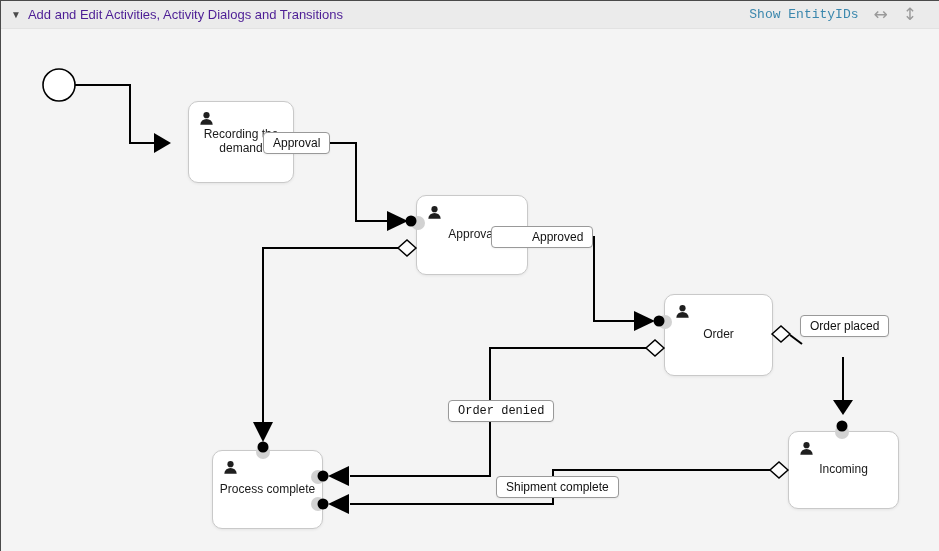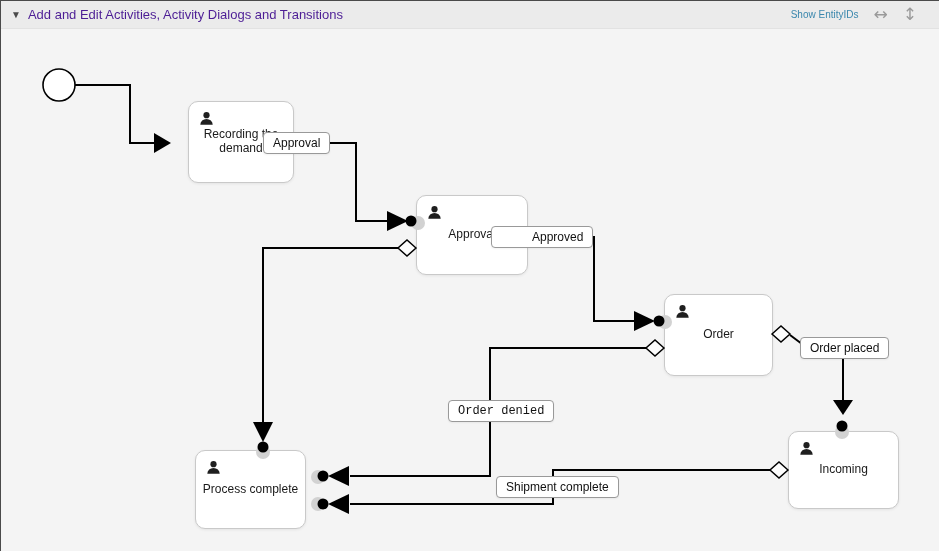--- a/index.html
+++ b/index.html
@@ -6,21 +6,21 @@
   .frame{position:relative;width:939px;height:551px;background:#f4f4f4;overflow:hidden;
          border-top:1px solid #4a4a4a;border-left:1px solid #4a4a4a;box-sizing:border-box;}
   
   .widget-header{position:absolute;top:0;left:0;right:0;height:28px;background:#ebebeb;
     border-bottom:1px solid #e2e2e2;display:flex;align-items:center;justify-content:space-between;
     padding:0 10px;box-sizing:border-box;z-index:10;}
   .hdr-left{display:flex;align-items:center;gap:7px;}
   .caret{font-size:10px;color:#4a4a4a;line-height:1;}
   .hdr-title{font-size:13px;color:#4c1d95;}
   .hdr-right{display:flex;align-items:center;gap:15px;padding-right:12px;}
-  .hdr-link{font-size:10px;color:#3a87ad;text-decoration:none;cursor:pointer;}
+  .hdr-link{font-size:13px;color:#3a87ad;text-decoration:none;cursor:pointer;font-family:Liberation Mono, monospace;}
   .resize-ico{font-size:17px;color:#9a9a9a;line-height:1;cursor:pointer;font-family:"DejaVu Sans",sans-serif;}
   
   .activities,.tlabels{position:absolute;top:0;left:0;width:100%;height:100%;}
   .activities{z-index:2;}
   svg.connectors{position:absolute;top:0;left:0;z-index:3;pointer-events:none;}
   .tlabels{z-index:4;pointer-events:none;}
   .activity{position:absolute;background:#fff;border:1px solid #c9c9c9;border-radius:10px;
     box-shadow:0 1px 3px rgba(0,0,0,.07);box-sizing:border-box;display:flex;align-items:center;
     justify-content:center;text-align:center;cursor:move;}
   .activity .a-label{font-size:12px;color:#1a1a1a;line-height:1.15;padding:0 5px;}
@@ -68,21 +68,21 @@
           </svg></span>
         <span class="a-label">Incoming</span>
       </div>
       <div class="activity" style="left: 663px; top: 293px; width: 109px; height: 82px;">
         <span class="person"><svg width="15" height="15" viewBox="0 0 16 16" fill="#1f1f1f">
             <circle cx="8" cy="4.4" r="3.3"></circle>
             <path d="M1.4 14.6 a6.6 6.2 0 0 1 13.2 0 z"></path>
           </svg></span>
         <span class="a-label">Order</span>
       </div>
-      <div class="activity" style="left: 194px; top: 449px; width: 111px; height: 79px;">
+      <div class="activity" style="left: 211px; top: 449px; width: 111px; height: 79px;">
         <span class="person"><svg width="15" height="15" viewBox="0 0 16 16" fill="#1f1f1f">
             <circle cx="8" cy="4.4" r="3.3"></circle>
             <path d="M1.4 14.6 a6.6 6.2 0 0 1 13.2 0 z"></path>
           </svg></span>
         <span class="a-label">Process complete</span>
       </div>
     </div>
 
   <svg class="connectors" width="939" height="551" viewBox="0 0 939 551">
     <g stroke="#000" stroke-width="2" fill="none">
@@ -130,18 +130,18 @@
       <polygon points="415,247 406,239 397,247 406,255"></polygon>
       <polygon points="663,347 654,339 645,347 654,355"></polygon>
       <polygon points="771,333 780,325 789,333 780,341"></polygon>
       <polygon points="787,469 778,461 769,469 778,477"></polygon>
     </g>
   </svg>
 
   <div class="tlabels" id="tlabels">
       <div class="tlabel" style="left: 262px; top: 131px;">Approval</div>
       <div class="tlabel" style="left: 490px; top: 225px; padding-left: 40px;">Approved</div>
-      <div class="tlabel" style="left: 799px; top: 336px; text-align: right;">Order placed</div>
+      <div class="tlabel" style="left: 799px; top: 314px; text-align: right;">Order placed</div>
       <div class="tlabel" style="left: 447px; top: 399px; font-family: Liberation Mono, monospace;">Order denied</div>
       <div class="tlabel" style="left: 495px; top: 475px;">Shipment complete</div>
     </div>
 
 </div>
 
 </body></html>

